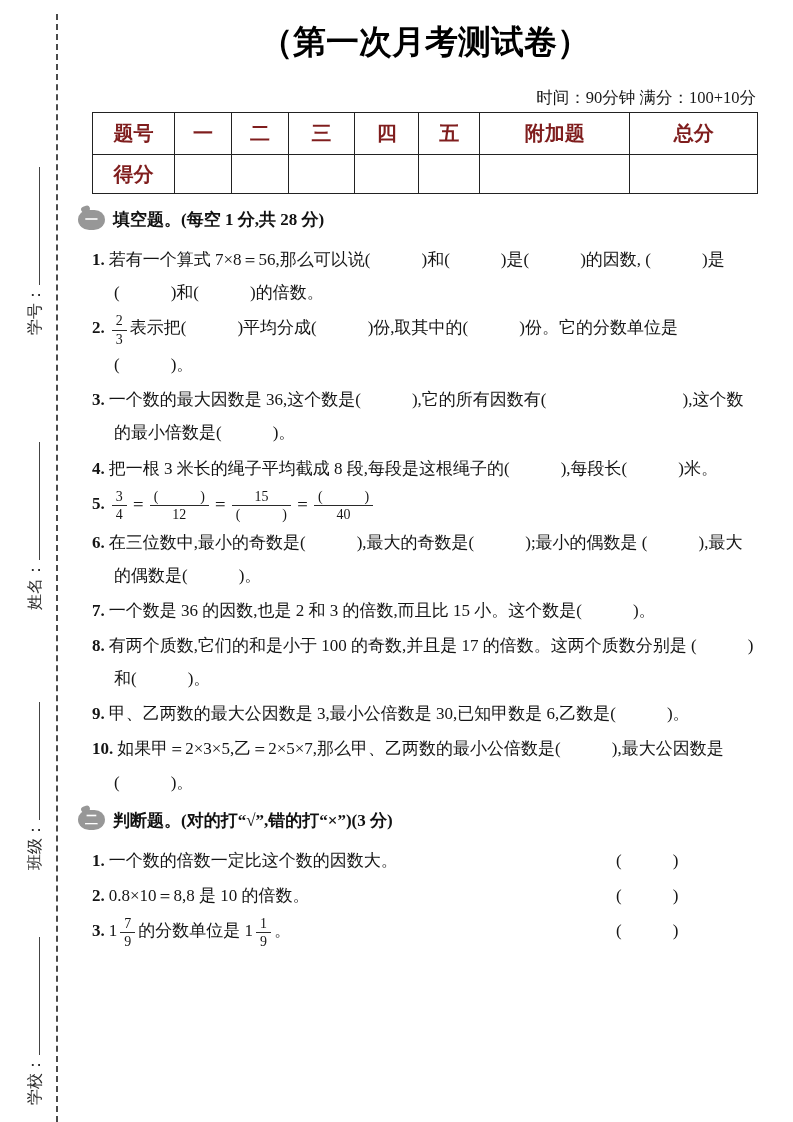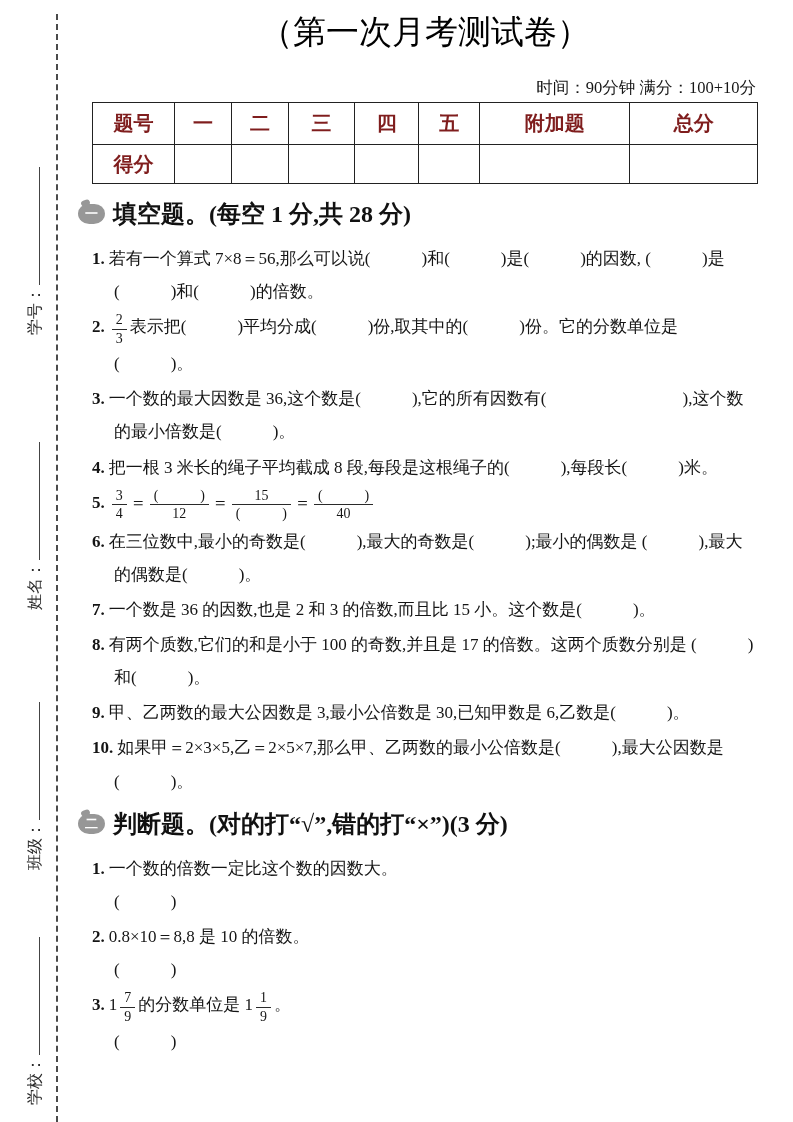--- a/index.html
+++ b/index.html
@@ -26,22 +26,22 @@
     display:inline-block;width:118px;border-bottom:1.5px solid #444;
     height:14px;vertical-align:baseline;margin-left:2px;
   }
   
   .content{position:absolute;left:92px;top:0;width:666px;}
   .exam-title{
     margin-top:26px;text-align:center;
     font-size:44px;font-weight:700;letter-spacing:1px;color:#000;
   }
   .exam-subtitle{
-    margin-top:10px;text-align:center;
-    font-size:33px;font-weight:400;color:#000;
+    margin-top:20px;text-align:center;
+    font-size:33px;font-weight:700;color:#000;
   }
   .exam-meta{
     margin-top:22px;text-align:right;font-size:16.5px;color:#161616;
     padding-right:2px;
   }
   
   table.score{
     width:100%;border-collapse:collapse;margin-top:3px;
     table-layout:fixed;
   }
@@ -58,30 +58,30 @@
   .badge{
     position:relative;display:inline-block;width:27px;height:20px;
     background:#979797;border-radius:45% 45% 48% 48%/55% 55% 60% 60%;
     color:#fff;text-align:center;font-size:13px;line-height:20px;
     font-weight:700;margin-right:8px;flex:0 0 auto;
   }
   .badge::before{
     content:"";position:absolute;top:-4px;left:3px;width:9px;height:6px;
     background:#979797;border-radius:3px;transform:rotate(-20deg);
   }
-  .sec-title{font-size:24px;font-weight:700;color:#111;}
+  .sec-title{font-size:17px;font-weight:700;color:#111;}
   .qlist{margin-top:12px;}
   .q{
     font-size:17px;line-height:1.95;color:#151515;
     padding-left:22px;text-indent:-22px;margin-top:2px;
   }
   .q .qnum{font-weight:700;margin-right:4px;}
   .q.judge{
     display:flex;align-items:flex-start;
-    padding-left:22px;text-indent:-22px;flex-direction:column;
+    padding-left:22px;text-indent:-22px;
   }
   .q.judge .qbody{flex:1 1 auto;}
   .q.judge .answer{
     flex:0 0 auto;width:70px;margin-right:72px;text-align:left;
     text-indent:0;
   }
   
   .frac{
     display:inline-block;vertical-align:-0.75em;text-align:center;
     font-size:0.82em;line-height:1.25;margin:0 3px;text-indent:0;

